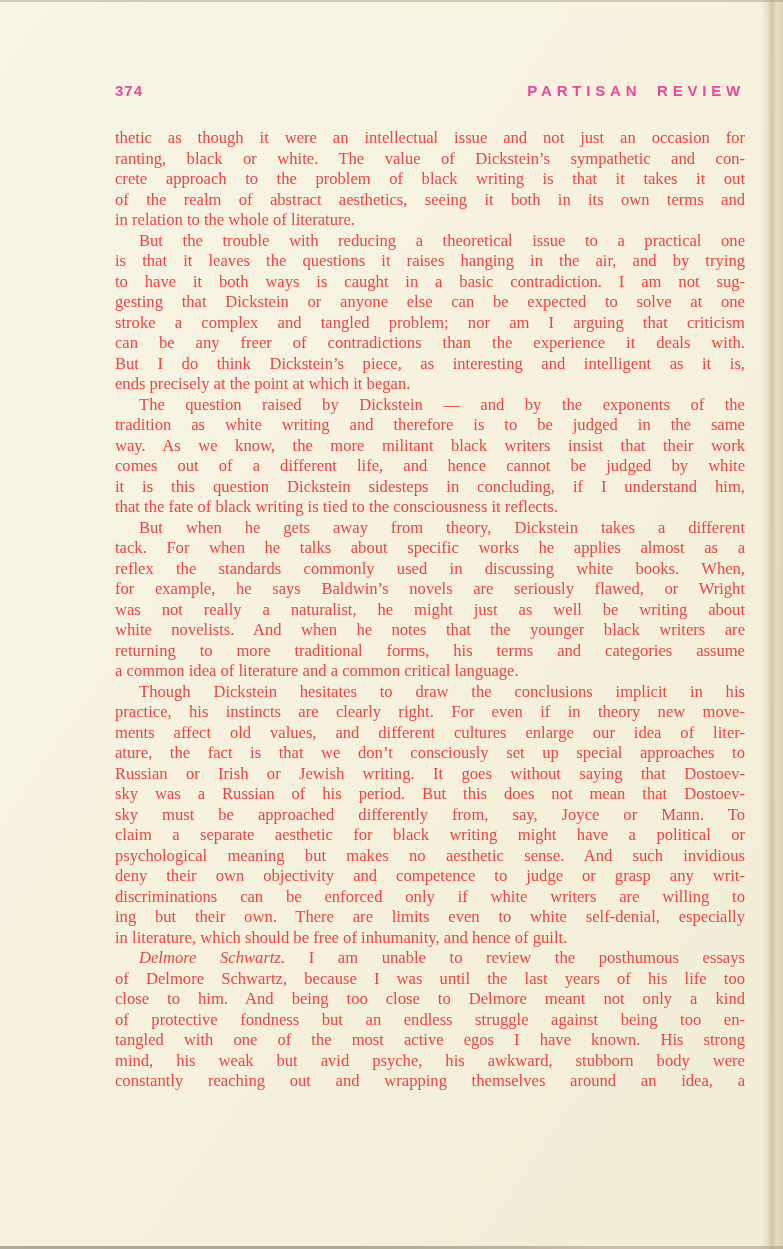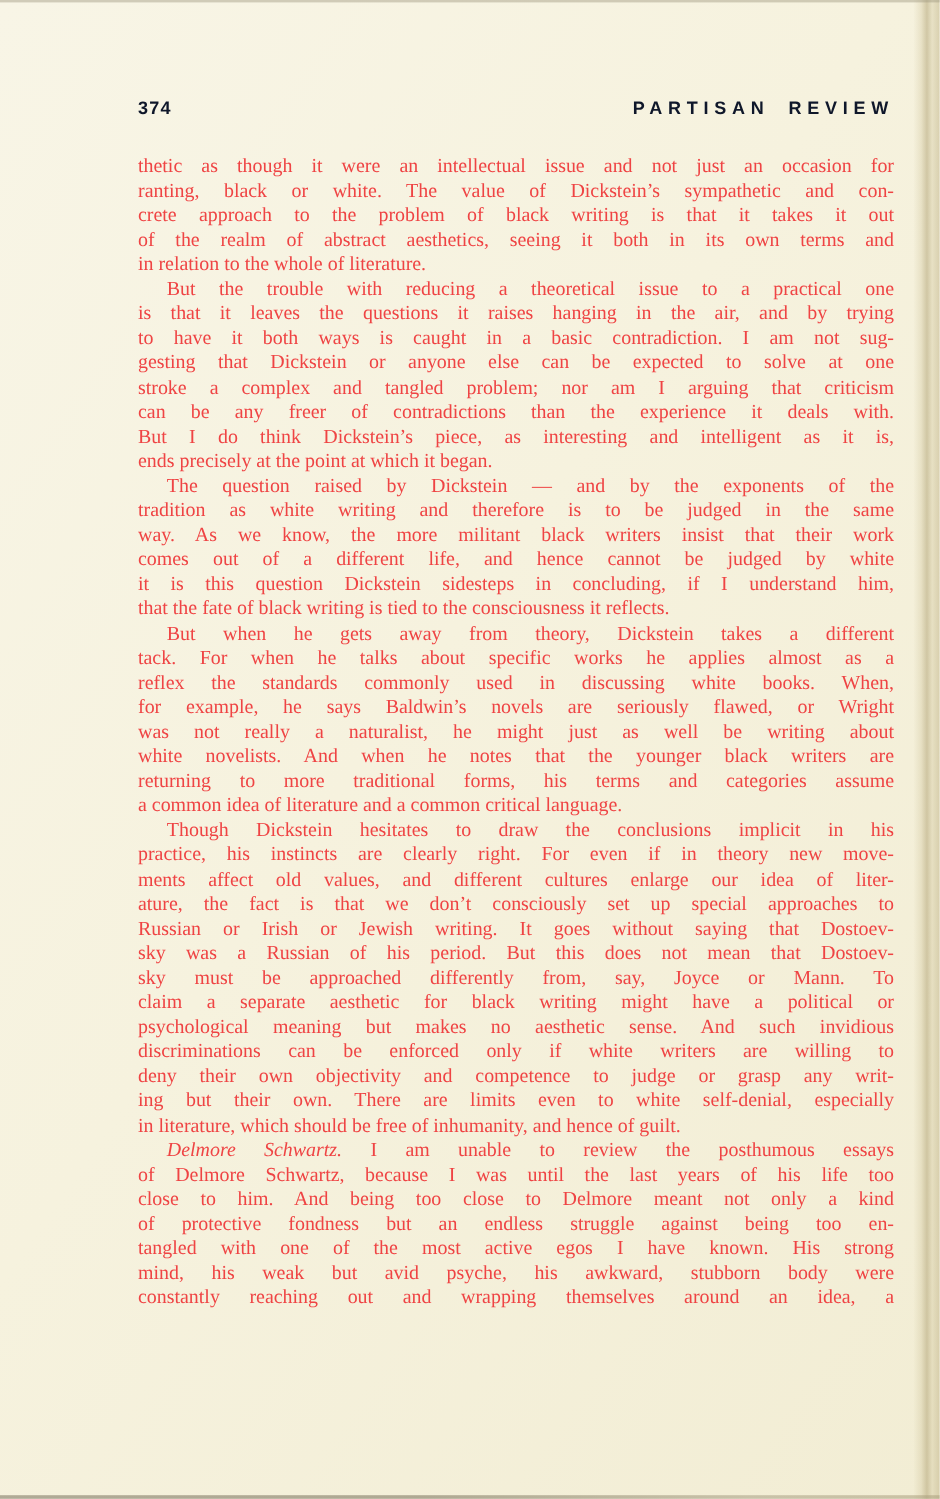--- a/index.html
+++ b/index.html
@@ -28,21 +28,21 @@
     background:linear-gradient(to right,
       rgba(120,112,92,0.55) 0%,
       rgba(130,122,100,0.6) 45%,
       rgba(150,140,112,0.45) 80%,
       rgba(170,158,124,0.55) 100%);
   }
   
   .header{
     position:absolute;top:82px;left:115px;width:630px;height:20px;
     font-family:"Liberation Sans", sans-serif;
-    color:#0f172a;
+    color:#ec4899;
   }
   .pagenum{
     position:absolute;left:0;top:0;
     font-size:15px;font-weight:bold;letter-spacing:1px;
   }
   .journal{
     position:absolute;right:0;top:0;
     font-size:15px;font-weight:bold;
     letter-spacing:0.32em;word-spacing:0.45em;
     white-space:nowrap;
@@ -111,22 +111,22 @@
       <div class="para">
         <div class="line indent">Though Dickstein hesitates to draw the conclusions implicit in his</div>
         <div class="line">practice, his instincts are clearly right. For even if in theory new move-</div>
         <div class="line">ments affect old values, and different cultures enlarge our idea of liter-</div>
         <div class="line">ature, the fact is that we don’t consciously set up special approaches to</div>
         <div class="line">Russian or Irish or Jewish writing. It goes without saying that Dostoev-</div>
         <div class="line">sky was a Russian of his period. But this does not mean that Dostoev-</div>
         <div class="line">sky must be approached differently from, say, Joyce or Mann. To</div>
         <div class="line">claim a separate aesthetic for black writing might have a political or</div>
         <div class="line">psychological meaning but makes no aesthetic sense. And such invidious</div>
+        <div class="line">deny their own objectivity and competence to judge or grasp any writ-</div>
         <div class="line">discriminations can be enforced only if white writers are willing to</div>
-        <div class="line">deny their own objectivity and competence to judge or grasp any writ-</div>
         <div class="line">ing but their own. There are limits even to white self-denial, especially</div>
         <div class="line lastline">in literature, which should be free of inhumanity, and hence of guilt.</div>
       </div>
       <div class="para">
         <div class="line indent"><span class="ital">Delmore Schwartz.</span> I am unable to review the posthumous essays</div>
         <div class="line">of Delmore Schwartz, because I was until the last years of his life too</div>
         <div class="line">close to him. And being too close to Delmore meant not only a kind</div>
         <div class="line">of protective fondness but an endless struggle against being too en-</div>
         <div class="line">tangled with one of the most active egos I have known. His strong</div>
         <div class="line">mind, his weak but avid psyche, his awkward, stubborn body were</div>

